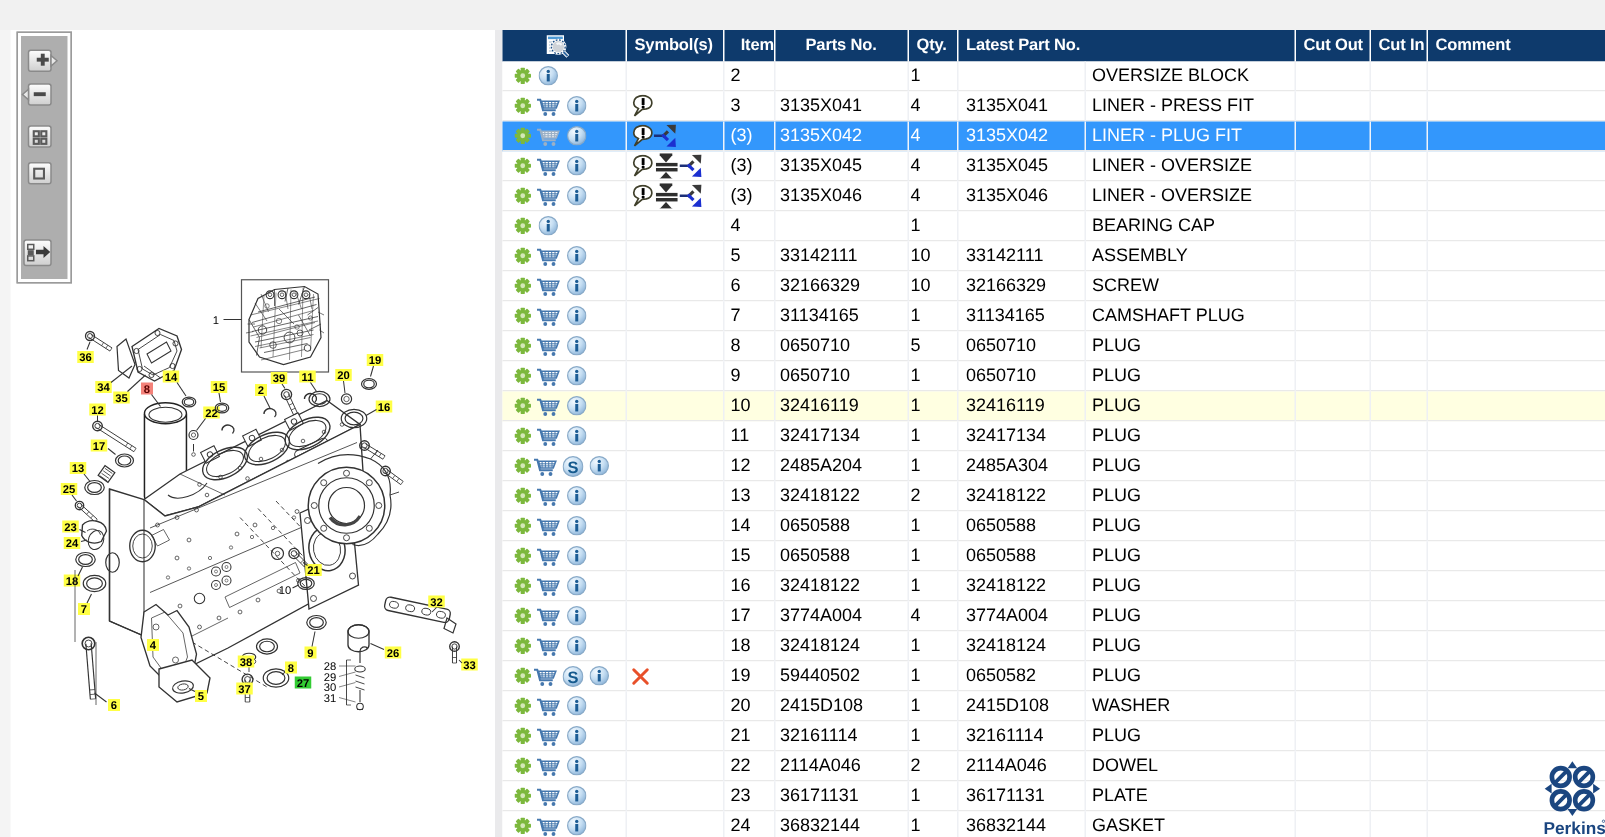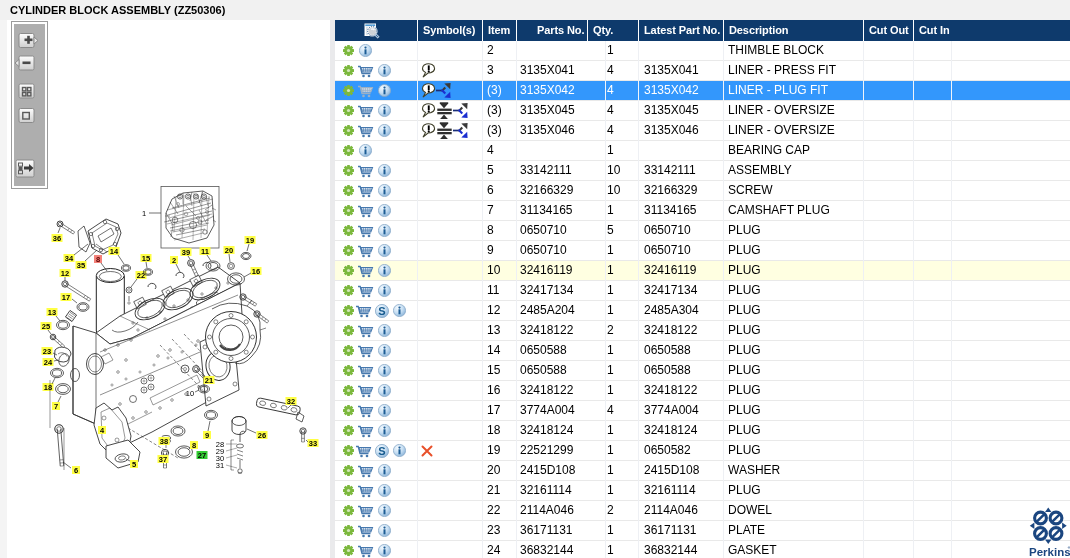--- a/index.html
+++ b/index.html
@@ -17,21 +17,20 @@
 .row.sel{background:#3397fc;color:#fff}
 .row.sel .vs{background:#f0f4fa}
 .c{position:absolute;top:0;height:20px;line-height:19px;white-space:nowrap}
 .ci{left:152px}.cp{left:185px}.cq{left:272px}.cl{left:309px}.cd{left:393px}
 .vs{position:absolute;top:0;width:1px;height:20px;background:#eef0f4}
 .ic{position:absolute}
 </style></head><body>
 <div id="page">
 <div id="topstrip"></div>
     <div id="leftmar"></div>
-<div id="title">CYLINDER BLOCK ASSEMBLY (ZZ50306)</div>
 <div id="gap"></div>
 <svg width="0" height="0" style="position:absolute">
       <defs>
 <radialGradient id="bg" cx="35%" cy="28%" r="75%">
 <stop offset="0" stop-color="#f3f9fe"></stop>
           <stop offset="0.55" stop-color="#c7dff3"></stop>
           <stop offset="1" stop-color="#8fb6da"></stop>
 </radialGradient>
 <g id="gear">
           <circle cx="5.5" cy="5.5" r="3.9" fill="#7cb83d"></circle>
@@ -543,43 +542,43 @@
 <line x1="301.656" y1="438.3333333333333" x2="304.344" y2="438.3333333333333" stroke="#333" stroke-width="0.5"></line>
 <line x1="301.656" y1="442.0" x2="304.344" y2="442.0" stroke="#333" stroke-width="0.5"></line>
 <rect x="307.5" y="439" width="11" height="8" fill="#ffff45"></rect>
 <text x="313" y="445.8" font-size="7.5" font-weight="bold" text-anchor="middle" fill="#000">33</text>
 <line x1="308" y1="442" x2="306" y2="440" stroke="#333" stroke-width="0.7"></line>
 <line x1="107" y1="252" x2="96" y2="244" stroke="#333" stroke-width="0.6"></line>
 </svg>
 <div id="hdr">
       <div class="h" style="left:0px;width:82px;border-left:none;"></div>
       <div class="h" style="left:82px;width:65px;">Symbol(s)</div>
-      <div class="h" style="left:147px;width:34px;">Item</div>
+      <div class="h" style="left:147px;width:34px;text-align:right;">Item</div>
       <div class="h" style="left:181px;width:89px;padding-left:20px;">Parts No.</div>
-      <div class="h" style="left:252px;width:33px;">Qty.</div>
+      <div class="h" style="left:270px;width:33px;">Qty.</div>
       <div class="h" style="left:303px;width:85px;">Latest Part No.</div>
-      <div class="h" style="left:388px;width:140px;">Description</div>
       <div class="h" style="left:528px;width:50px;">Cut Out</div>
       <div class="h" style="left:578px;width:38px;">Cut In</div>
+      <div class="h" style="left:616px;width:119px;">Comment</div>
       <svg style="position:absolute;left:29px;top:3px" width="16" height="16">
         <use href="#tblico"></use>
       </svg>
     </div>
 <div class="row" style="top:40.5px">
       <svg class="ic" style="left:8px;top:4.5px" width="11" height="11">
         <use href="#gear"></use>
       </svg>
       <svg class="ic" style="left:24px;top:3.5px" width="13" height="13">
         <use href="#info"></use>
       </svg>
       <div class="c ci">2</div>
       <div class="c cp"></div>
       <div class="c cq">1</div>
       <div class="c cl"></div>
-      <div class="c cd">THIMBLE BLOCK</div>
+      <div class="c cd">OVERSIZE BLOCK</div>
       <span class="vs" style="left:82px"></span>
       <span class="vs" style="left:147px"></span>
       <span class="vs" style="left:181px"></span>
       <span class="vs" style="left:270px"></span>
       <span class="vs" style="left:303px"></span>
       <span class="vs" style="left:388px"></span>
       <span class="vs" style="left:528px"></span>
       <span class="vs" style="left:578px"></span>
       <span class="vs" style="left:616px"></span>
     </div>
@@ -1095,21 +1094,21 @@
       <svg class="ic" style="left:40px;top:3px" width="14" height="14">
         <use href="#scirc"></use>
       </svg>
       <svg class="ic" style="left:58px;top:3.5px" width="13" height="13">
         <use href="#info"></use>
       </svg>
       <svg class="ic" style="left:86px;top:4px" width="12" height="12">
         <use href="#redx"></use>
       </svg>
       <div class="c ci">19</div>
-      <div class="c cp">22521299</div>
+      <div class="c cp">59440502</div>
       <div class="c cq">1</div>
       <div class="c cl">0650582</div>
       <div class="c cd">PLUG</div>
       <span class="vs" style="left:82px"></span>
       <span class="vs" style="left:147px"></span>
       <span class="vs" style="left:181px"></span>
       <span class="vs" style="left:270px"></span>
       <span class="vs" style="left:303px"></span>
       <span class="vs" style="left:388px"></span>
       <span class="vs" style="left:528px"></span>

